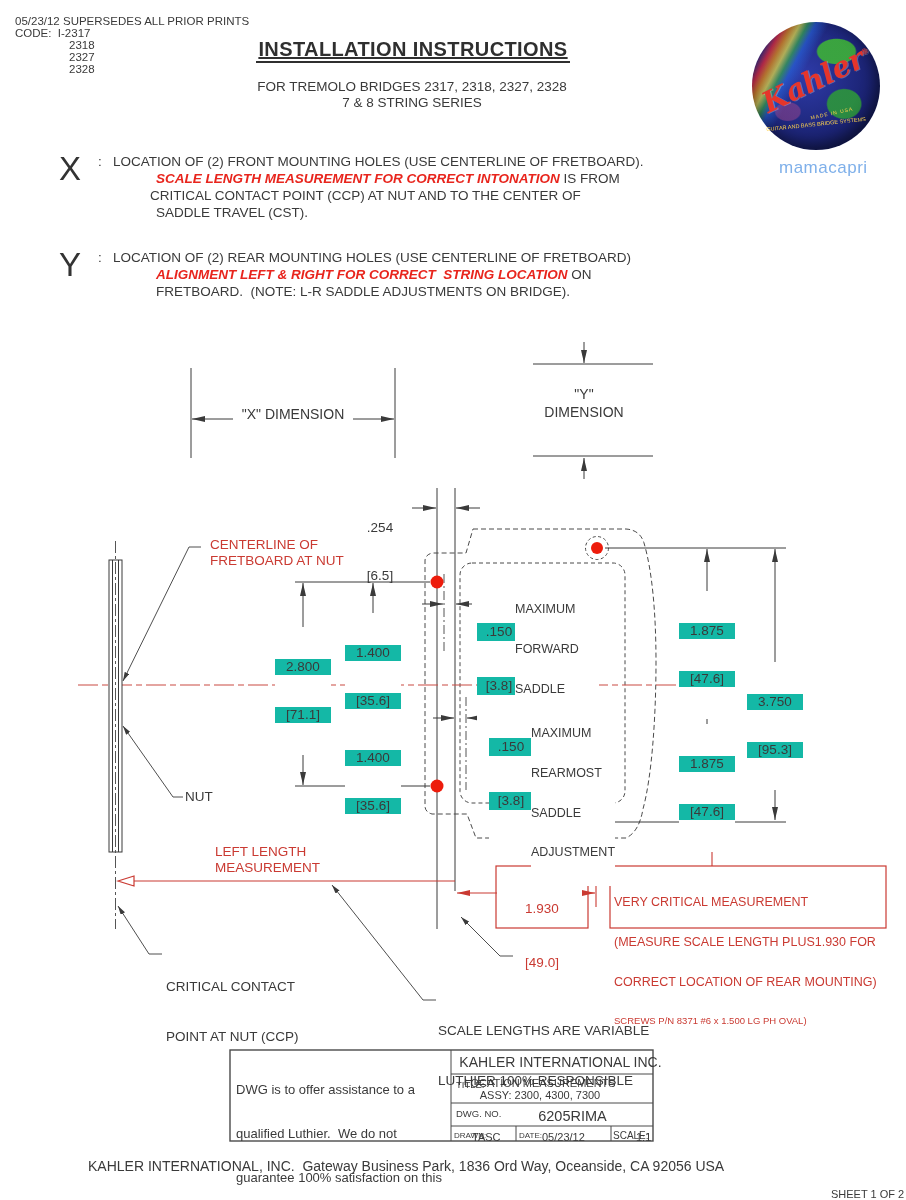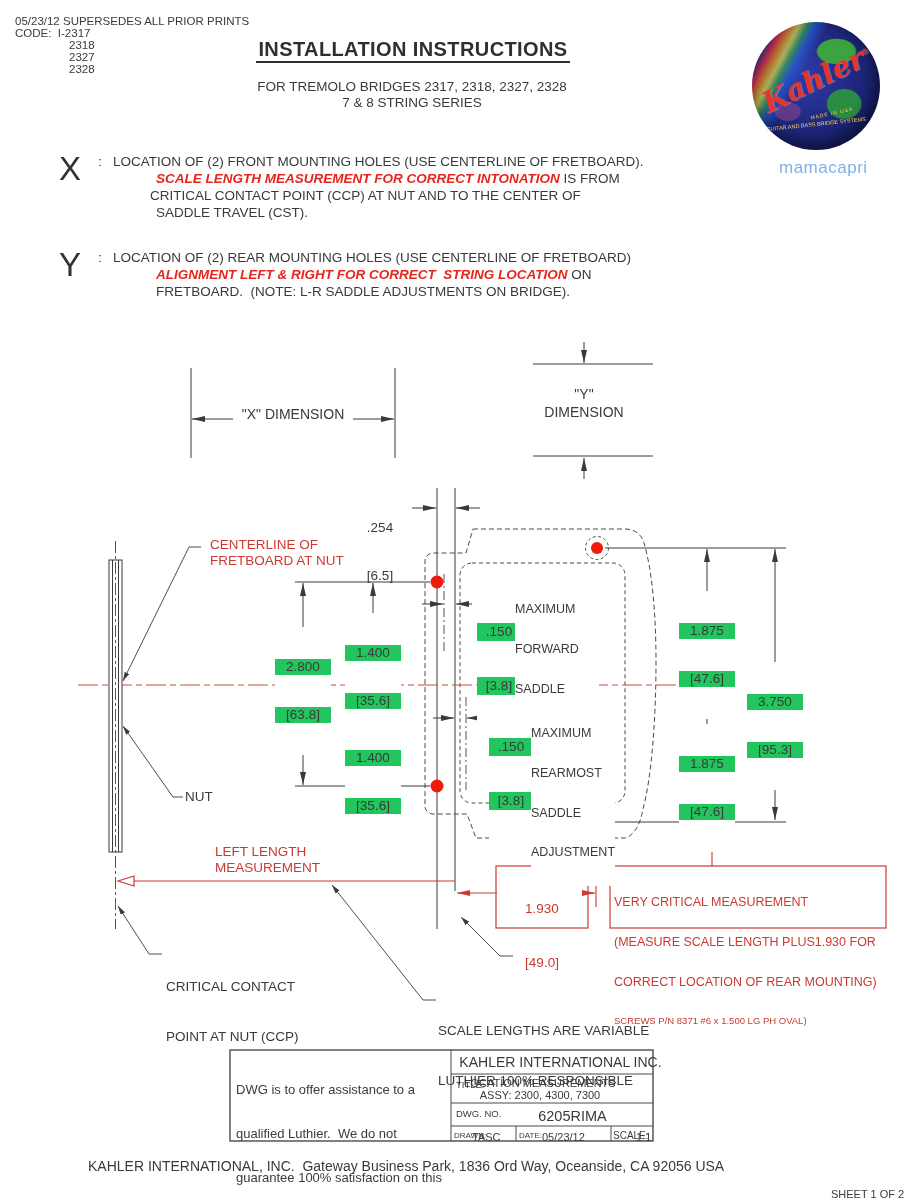--- a/index.html
+++ b/index.html
@@ -3,24 +3,24 @@
 <meta charset="utf-8">
 <style>
   html,body{margin:0;padding:0;background:#e8e8e8;}
   .page{position:relative;width:906px;height:1200px;background:#ffffff;overflow:hidden;
         font-family:"Liberation Sans",sans-serif;color:#3a3a3a;}
   .t{position:absolute;white-space:pre;font-size:13.5px;line-height:16.5px;color:#3a3a3a;}
   .sm{font-size:11.5px;line-height:12.5px;}
   .red{color:#ca3a32;}
   .emph{color:#e8251d;font-weight:bold;font-style:italic;}
   .dim{position:absolute;text-align:center;font-size:13.5px;line-height:16px;background:#fff;white-space:pre;}
-  .dim div{background:#22c55e;}
+  .dim div{background:#14b8a6;}
   .bigletter{position:absolute;font-size:33px;font-weight:400;color:#333;}
   .pagetitle{position:absolute;text-align:center;font-size:20px;font-weight:bold;letter-spacing:.4px;color:#2f2f2f;}
-  .pagetitle span{border-bottom:2px solid #2f2f2f;padding:0 2px 1px 2px;}
+  .pagetitle span{border-bottom:2px solid #2f2f2f;padding:0 2px 1px 2px;text-decoration:underline;}
   .center{text-align:center;}
   svg.dwg{position:absolute;left:0;top:0;z-index:1;}
   .txt-layer{position:absolute;left:0;top:0;width:906px;height:1200px;z-index:2;pointer-events:none;}
   .txt-layer .t,.txt-layer .dim{pointer-events:auto;}
   
   .logo{position:absolute;left:752px;top:22px;width:130px;height:132px;}
   .globe{position:absolute;left:0;top:0;width:128px;height:128px;border-radius:50%;
     background:
       radial-gradient(ellipse 34px 22px at 66% 23%, rgba(60,170,60,.95) 0 55%, transparent 60%),
       radial-gradient(ellipse 30px 26px at 72% 64%, rgba(45,150,60,.9) 0 55%, transparent 60%),
@@ -207,21 +207,21 @@
     <div class="dim" style="left:352px;top:488px;width:56px;background:none;">
       <div style="background:none;">.254</div>
       <div style="background:none;">[6.5]</div>
     </div>
 
     <div class="t red" style="left:210px;top:537px;">CENTERLINE OF</div>
     <div class="t red" style="left:210px;top:553px;">FRETBOARD AT NUT</div>
 
     <div class="dim" style="left:275px;top:627px;width:56px;">
       <div>2.800</div>
-      <div>[63.8]</div>
+      <div>[71.1]</div>
     </div>
     <div class="dim" style="left:345px;top:613px;width:56px;">
       <div>1.400</div>
       <div>[35.6]</div>
     </div>
     <div class="dim" style="left:345px;top:718px;width:56px;">
       <div>1.400</div>
       <div>[35.6]</div>
     </div>
 

